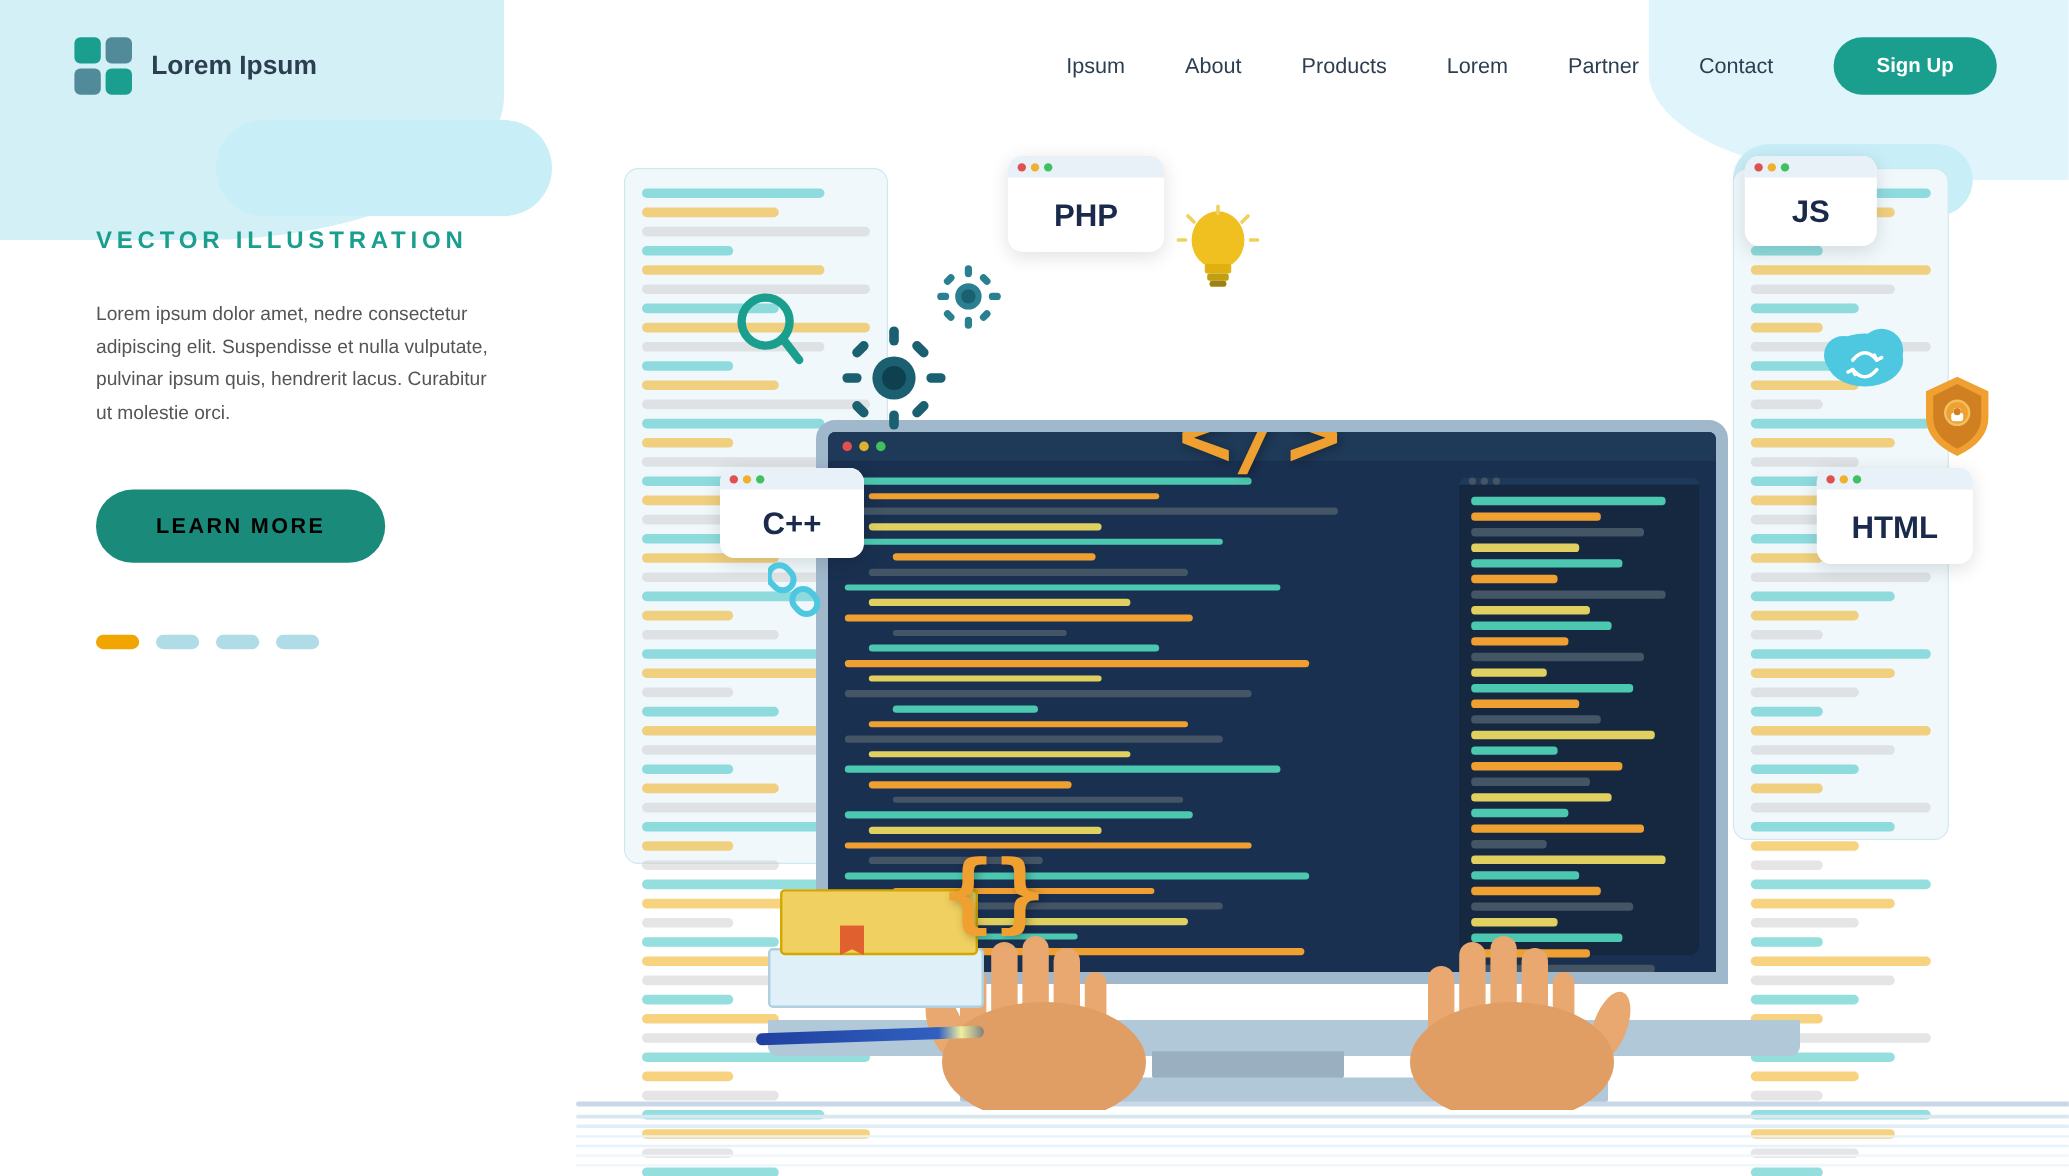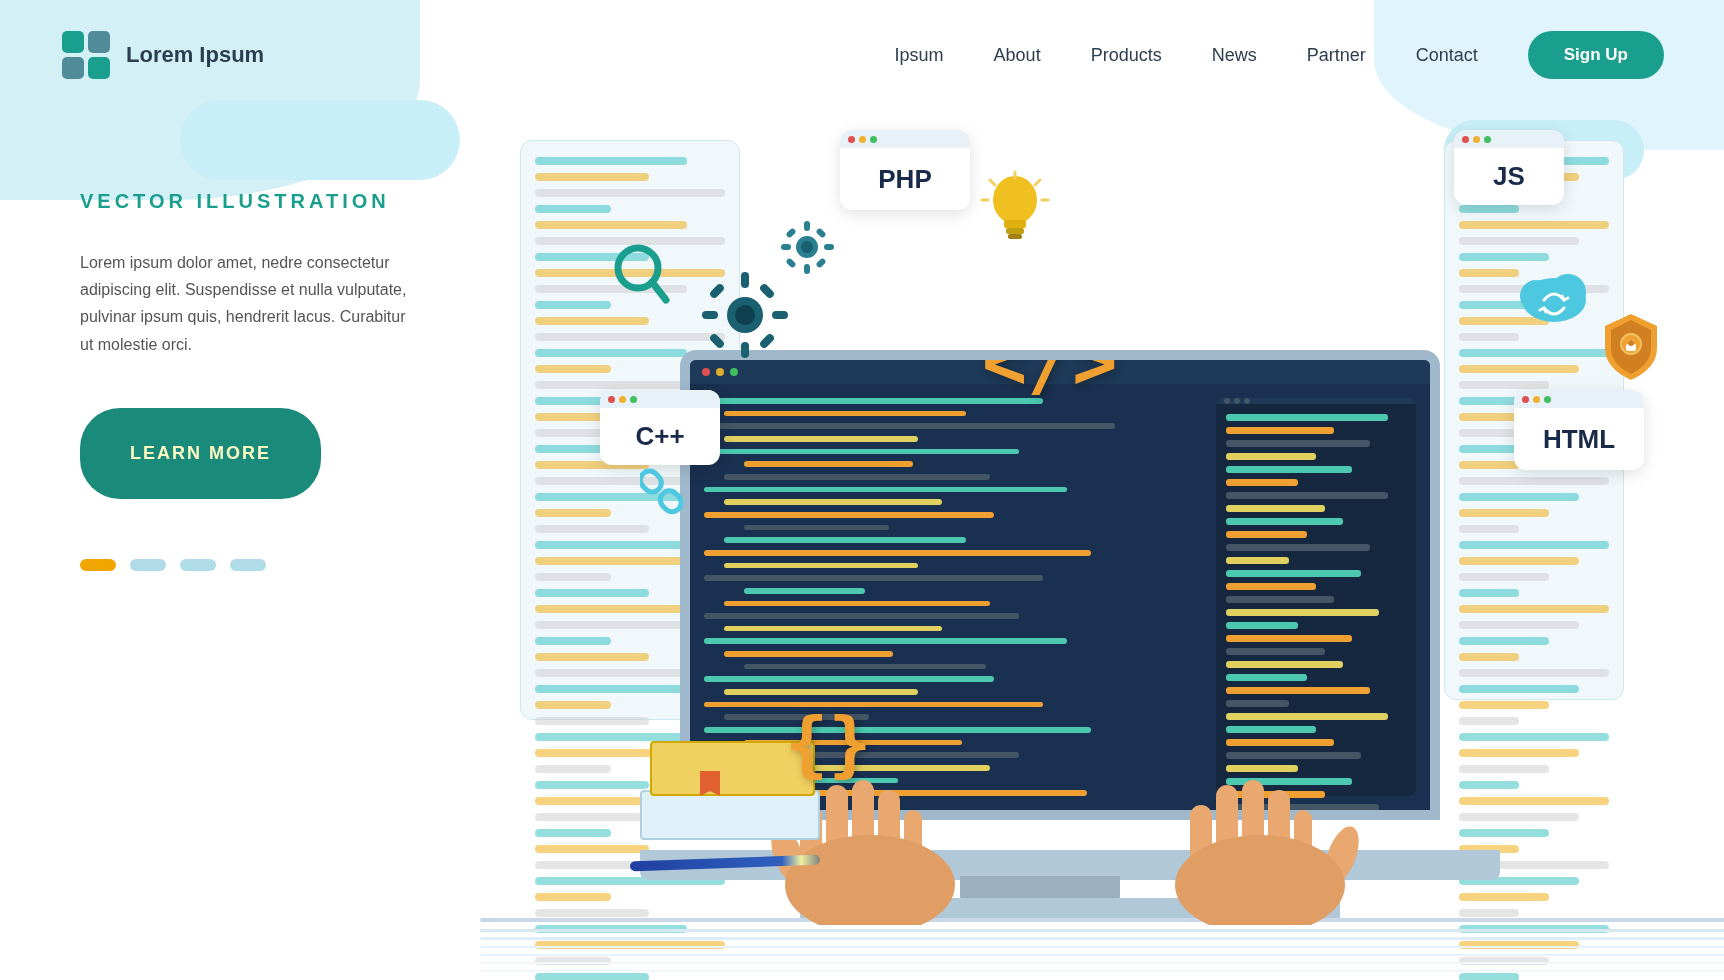--- a/index.html
+++ b/index.html
@@ -147,24 +147,24 @@
 
     .description {
       font-size: 16px;
       color: #555;
       line-height: 1.7;
       margin-bottom: 50px;
     }
 
     .learn-more-btn {
       background: #1a8a7a;
-      color: #fef9c3;
+      color: #000000;
       border: none;
       border-radius: 40px;
-      padding: 35px 50px;
+      padding: 20px 50px;
       font-size: 18px;
       font-weight: 800;
       cursor: pointer;
       width: fit-content;
       letter-spacing: 2px;
       margin-bottom: 60px;
     }
 
     .dots-row {
       display: flex;
@@ -569,21 +569,21 @@
       <rect x="2" y="28" width="22" height="22" rx="5" fill="#1a6070" opacity="0.7"></rect>
       <rect x="28" y="28" width="22" height="22" rx="5" fill="#1a9e8e"></rect>
     </svg>
     <span class="logo-text">Lorem Ipsum</span>
   </div>
 
   <nav>
     <a class="nav-link">Ipsum</a>
     <a class="nav-link">About</a>
     <a class="nav-link">Products</a>
-    <a class="nav-link">News</a>
+    <a class="nav-link">Lorem</a>
     <a class="nav-link">Partner</a>
     <a class="nav-link">Contact</a>
     <button class="signup-btn">Sign Up</button>
   </nav>
 </header>
 
 <div class="main-content">
 
   <div class="left-panel">
     <p class="subtitle">VECTOR  ILLUSTRATION</p>

